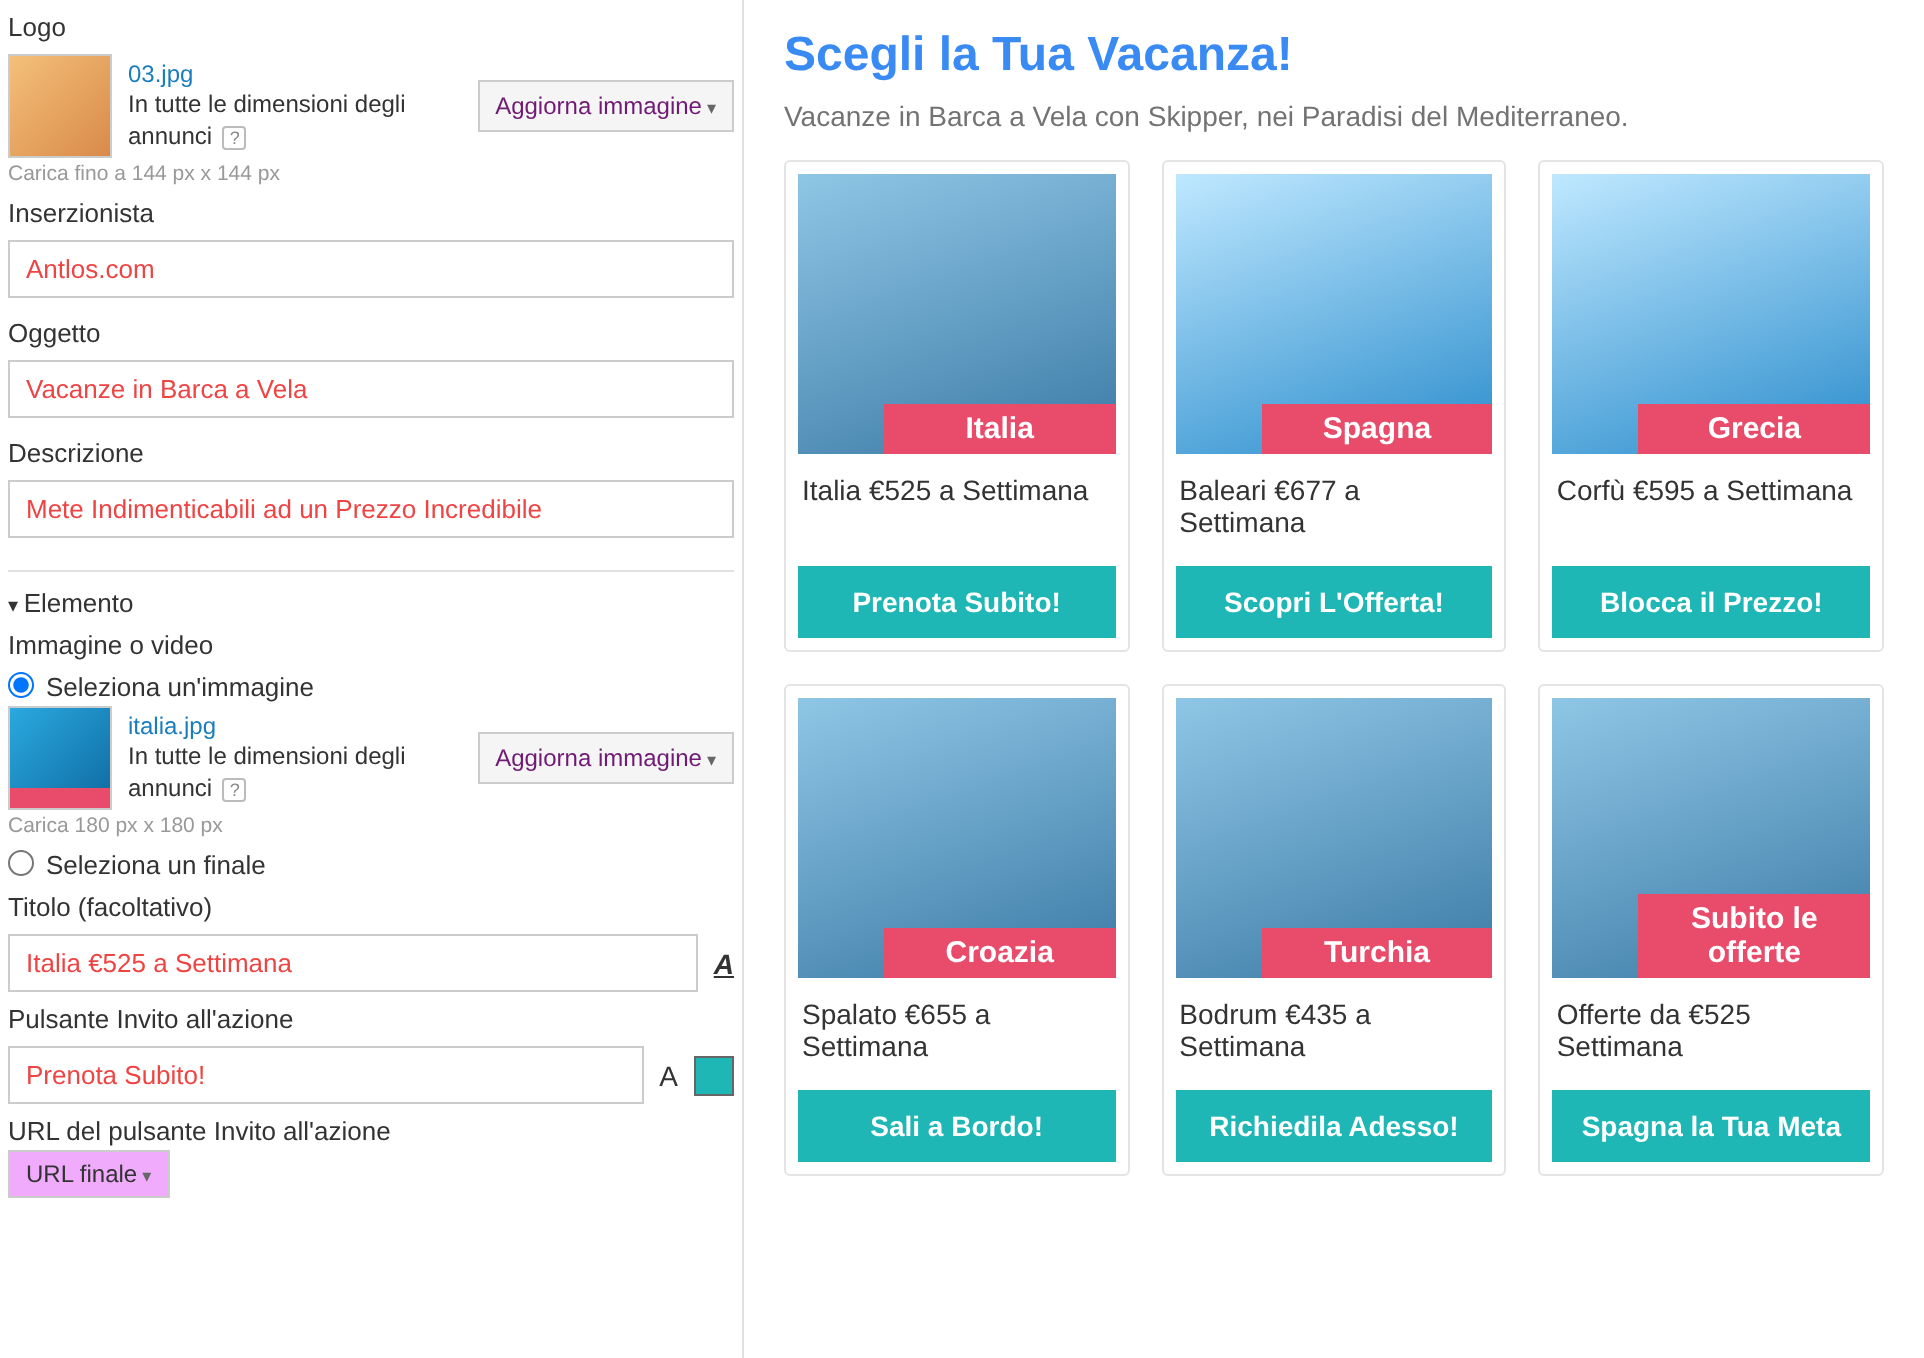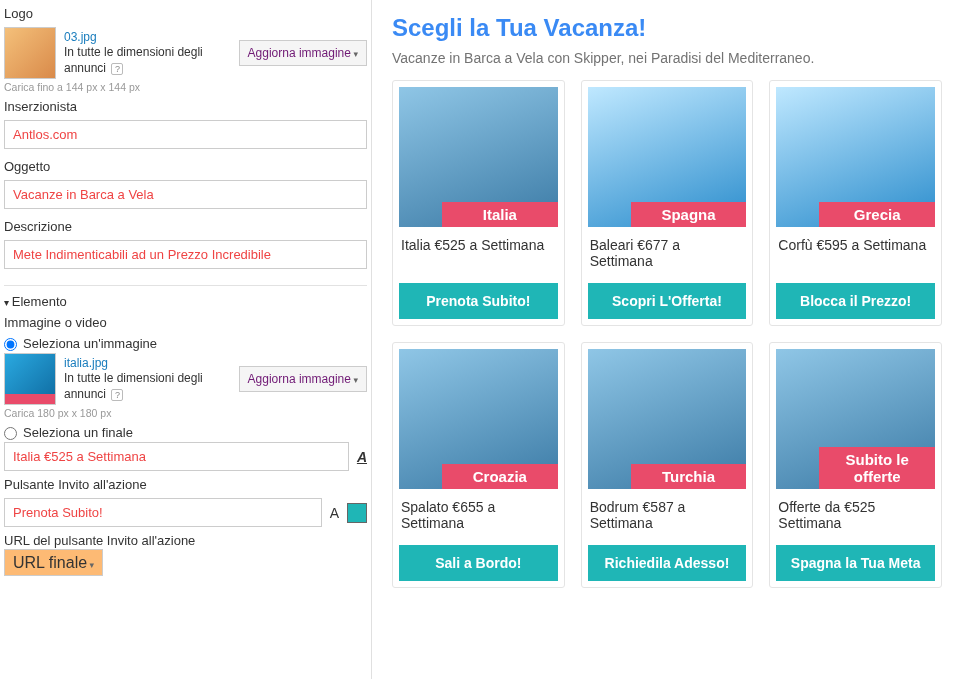--- a/index.html
+++ b/index.html
@@ -14,27 +14,27 @@
 .thumb-meta { font-size: 12px; line-height: 1.3; flex: 1; }
 .thumb-meta .fname { color: #1a7dbd; }
 .thumb-meta .help { display:inline-block; width:12px; height:12px; border:1px solid #bbb; border-radius:2px; font-size:9px; color:#888; text-align:center; line-height:11px; margin-left:2px; }
 .btn-update { background:#f5f5f5; border:1px solid #ccc; padding:5px 8px; font-size:12px; color:#701a75; cursor:pointer; white-space:nowrap; }
 .btn-update::after { content:" ▾"; font-size:9px; color:#666; }
 .hint { font-size: 10.5px; color: #999; margin-bottom:6px; }
 .text-input { width: 100%; border:1px solid #ccc; padding:6px 8px; font-size:13px; color:#ef4444; margin-bottom:4px; }
 .divider { border:none; border-top:1px solid #e2e2e2; margin:12px 0 8px; }
 .collapser { font-size:13px; color:#333; cursor:pointer; }
 .collapser::before { content:"▾ "; font-size:10px; }
-.radio-row { display:flex; align-items:flex-end; gap:6px; margin:2px 0; font-size:13px; }
+.radio-row { display:flex; align-items:flex-start; gap:6px; margin:2px 0; font-size:13px; }
 .radio-row input { margin:0; }
 .row-with-icons { display:flex; align-items:center; gap:8px; }
 .row-with-icons .text-input { flex:1; margin-bottom:0; }
 .font-icon { font-style:italic; font-weight:bold; text-decoration:underline; font-size:14px; cursor:pointer; }
 .color-swatch { width:20px; height:20px; background:#1fb6b6; border:1px solid #666; cursor:pointer; }
-.select { border:1px solid #ccc; background:#fdba74; padding:4px 8px; font-size:16px; cursor:pointer; }
+.select { border:1px solid #ccc; background:#f0abfc; padding:4px 8px; font-size:12px; cursor:pointer; }
 .select::after { content:" ▾"; font-size:9px; color:#666; }
 
 
 .preview-title { color:#3a8af4; font-size:24px; font-weight:bold; margin:4px 0 8px; }
 .preview-sub { color:#737373; font-size:14px; margin-bottom:14px; }
 .cards { display:grid; grid-template-columns: repeat(3, 1fr); gap:16px; }
 .card { border:1px solid #e4e4e4; border-radius:3px; padding:6px; }
 .card-img { width:100%; height:140px; background:linear-gradient(160deg,#3aa0d8,#0c5f96); position:relative; }
 .card-img.boat { background:linear-gradient(160deg,#bfe8ff,#2a8ccc); }
 .card-img.people { background:linear-gradient(160deg,#8fc6e6,#3b7aa5); }
@@ -87,20 +87,21 @@
     </div>
     <button class="btn-update">Aggiorna immagine</button>
   </div>
   <div class="hint">Carica 180 px x 180 px</div>
 
   <label class="radio-row">
     <input type="radio" name="iv" style="">
     <span>Seleziona un finale</span>
   </label>
 
+  <span class="section-label">Titolo  (facoltativo)</span>
   <div class="row-with-icons">
     <input class="text-input" value="Italia €525 a Settimana" style="">
     <span class="font-icon">A</span>
   </div>
 
   <span class="section-label">Pulsante Invito all'azione</span>
   <div class="row-with-icons">
     <input class="text-input" value="Prenota Subito!" style="">
     <span style="font-size:14px;cursor:pointer;">A</span>
     <span class="color-swatch"></span>
@@ -140,21 +141,21 @@
         <div class="card-img people">
           <div class="card-badge">Croazia</div>
         </div>
         <div class="card-text">Spalato €655 a Settimana</div>
         <button class="card-btn">Sali a Bordo!</button>
       </div>
       <div class="card">
         <div class="card-img people">
           <div class="card-badge">Turchia</div>
         </div>
-        <div class="card-text">Bodrum €587 a Settimana</div>
+        <div class="card-text">Bodrum €435 a Settimana</div>
         <button class="card-btn">Richiedila Adesso!</button>
       </div>
       <div class="card">
         <div class="card-img people">
           <div class="card-badge">Subito le offerte</div>
         </div>
         <div class="card-text">Offerte da €525 Settimana</div>
         <button class="card-btn">Spagna la Tua Meta</button>
       </div>
     </div>

